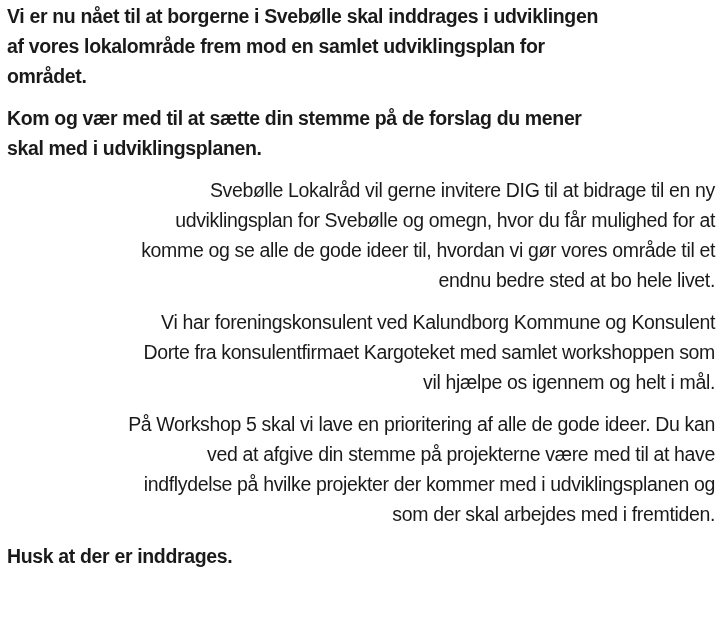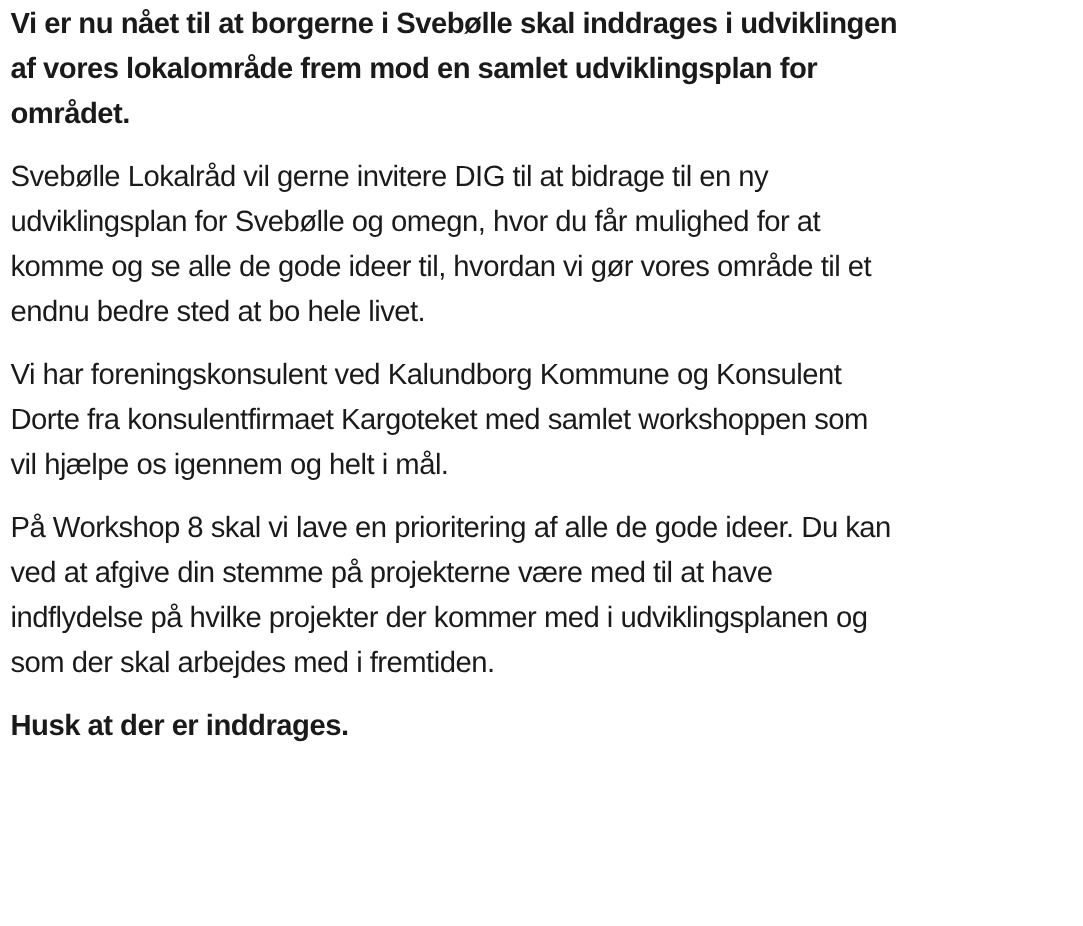--- a/index.html
+++ b/index.html
@@ -26,40 +26,43 @@
   }
   .para {
     margin: 0 0 12px 0;
     white-space: pre-line; 
   }
   .para.bold {
     font-weight: 700;
   }
   .para.regular {
     font-weight: 400;
+    text-align: right;
   }
 </style>
 </head>
 <body>
 
 <div class="document-page">
   <p class="para bold">Vi er nu nået til at borgerne i Svebølle skal inddrages i udviklingen
 af vores lokalområde frem mod en samlet udviklingsplan for
 området.</p>
 
 
+  <p class="para bold">Kom og vær med til at sætte din stemme på de forslag du mener
+skal med i udviklingsplanen.</p>
 
   <p class="para regular">Svebølle Lokalråd vil gerne invitere DIG til at bidrage til en ny
 udviklingsplan for Svebølle og omegn, hvor du får mulighed for at
 komme og se alle de gode ideer til, hvordan vi gør vores område til et
 endnu bedre sted at bo hele livet.</p>
 
   <p class="para regular">Vi har foreningskonsulent ved Kalundborg Kommune og Konsulent
 Dorte fra konsulentfirmaet Kargoteket med samlet workshoppen som
 vil hjælpe os igennem og helt i mål.</p>
 
-  <p class="para regular">På Workshop 8 skal vi lave en prioritering af alle de gode ideer. Du kan
+  <p class="para regular">På Workshop 5 skal vi lave en prioritering af alle de gode ideer. Du kan
 ved at afgive din stemme på projekterne være med til at have
 indflydelse på hvilke projekter der kommer med i udviklingsplanen og
 som der skal arbejdes med i fremtiden.</p>
 
   <p class="para bold">Husk at der er inddrages.</p>
 </div>
 
 </body></html>

